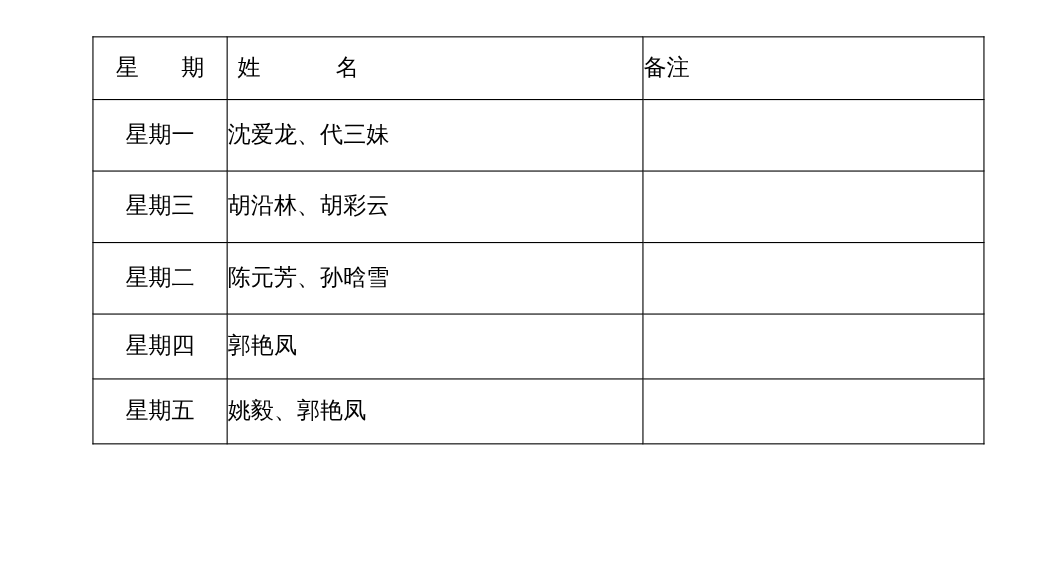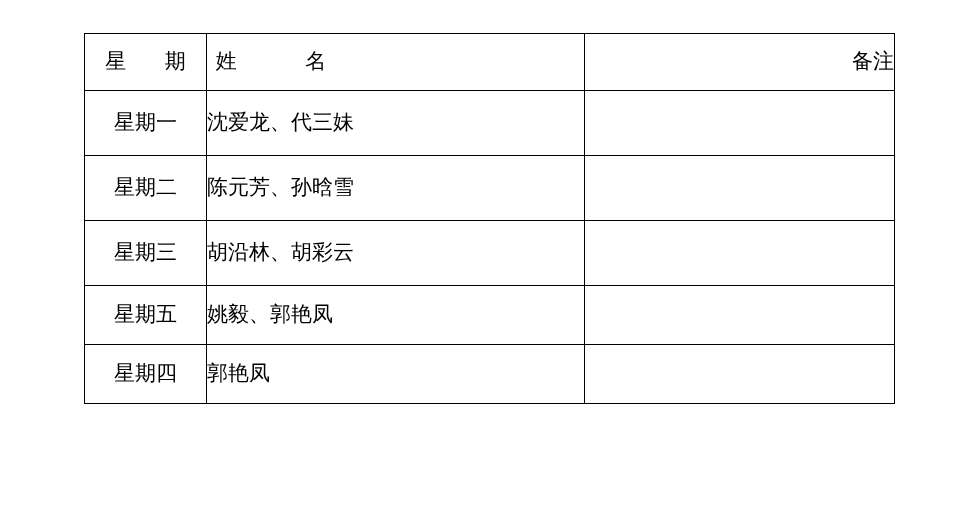--- a/index.html
+++ b/index.html
@@ -50,21 +50,21 @@
   }
   .cell-name {
     text-align: left;
     padding: 6px 4px;
   }
   .cell-name.spaced {
     letter-spacing: 0.42em;
     text-indent: 0.42em;
   }
   .cell-note {
-    text-align: right;
+    text-align: left;
     padding: 6px 4px;
   }
   .cell-blank {
     padding: 6px 4px;
   }
   .row-header td {
     height: 56px;
   }
   .row-body td {
     height: 58px;
@@ -101,38 +101,38 @@
         <td class="cell-note">备注</td>
       </tr>
 
       <tr class="row-body-tall">
         <td class="cell-day">星期一</td>
         <td class="cell-name">沈爱龙、代三妹</td>
         <td class="cell-blank"></td>
       </tr>
 
       <tr class="row-body-tall">
+        <td class="cell-day">星期三</td>
+        <td class="cell-name">胡沿林、胡彩云</td>
+        <td class="cell-blank"></td>
+      </tr>
+
+      <tr class="row-body-tall">
         <td class="cell-day">星期二</td>
         <td class="cell-name">陈元芳、孙晗雪</td>
         <td class="cell-blank"></td>
       </tr>
 
-      <tr class="row-body-tall">
-        <td class="cell-day">星期三</td>
-        <td class="cell-name">胡沿林、胡彩云</td>
+      <tr class="row-body">
+        <td class="cell-day">星期四</td>
+        <td class="cell-name">郭艳凤</td>
         <td class="cell-blank"></td>
       </tr>
 
       <tr class="row-body">
         <td class="cell-day">星期五</td>
         <td class="cell-name">姚毅、郭艳凤</td>
         <td class="cell-blank"></td>
       </tr>
 
-      <tr class="row-body">
-        <td class="cell-day">星期四</td>
-        <td class="cell-name">郭艳凤</td>
-        <td class="cell-blank"></td>
-      </tr>
-
     </tbody>
   </table>
 </div>
 
 </body></html>

